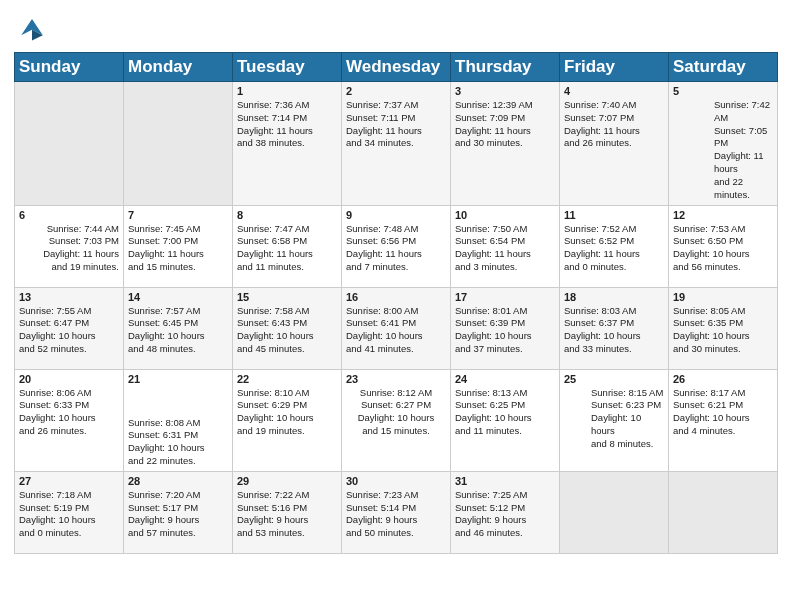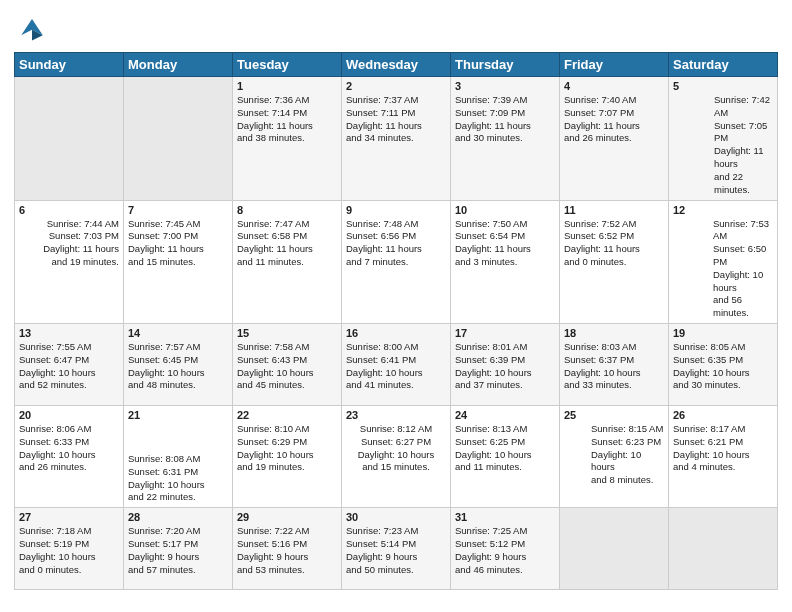--- a/index.html
+++ b/index.html
@@ -50,21 +50,21 @@
       color: #444;
     }
     table {
       width: 100%;
       border-collapse: collapse;
       table-layout: fixed;
     }
     thead tr th {
       background-color: #2471a3;
       color: #fff;
-      font-size: 13px;
+      font-size: 17px;
       font-weight: bold;
       padding: 4px 4px;
       border: 1px solid #1a5276;
       text-align: left;
     }
     tbody tr td {
       border: 1px solid #ccc;
       vertical-align: top;
       padding: 3px 4px;
       font-size: 9.5px;
@@ -137,21 +137,21 @@
           </td>
           <td>
             <span class="day-num">2</span>
             <div class="cell-content" style="white-space: pre-line;">Sunrise: 7:37 AM
 Sunset: 7:11 PM
 Daylight: 11 hours
 and 34 minutes.</div>
           </td>
           <td>
             <span class="day-num">3</span>
-            <div class="cell-content" style="white-space: pre-line;">Sunrise: 7:39 AM
+            <div class="cell-content" style="white-space: pre-line;">Sunrise: 12:39 AM
 Sunset: 7:09 PM
 Daylight: 11 hours
 and 30 minutes.</div>
           </td>
           <td>
             <span class="day-num">4</span>
             <div class="cell-content" style="white-space: pre-line;">Sunrise: 7:40 AM
 Sunset: 7:07 PM
 Daylight: 11 hours
 and 26 minutes.</div>
@@ -202,21 +202,21 @@
           </td>
           <td>
             <span class="day-num">11</span>
             <div class="cell-content" style="white-space: pre-line;">Sunrise: 7:52 AM
 Sunset: 6:52 PM
 Daylight: 11 hours
 and 0 minutes.</div>
           </td>
           <td>
             <span class="day-num">12</span>
-            <div class="cell-content" style="white-space: pre-line; margin-left: 40px;">Sunrise: 7:53 AM
+            <div class="cell-content" style="white-space: pre-line;">Sunrise: 7:53 AM
 Sunset: 6:50 PM
 Daylight: 10 hours
 and 56 minutes.</div>
           </td>
         </tr>
         <tr>
           <td>
             <span class="day-num">13</span>
             <div class="cell-content" style="white-space: pre-line;">Sunrise: 7:55 AM
 Sunset: 6:47 PM

